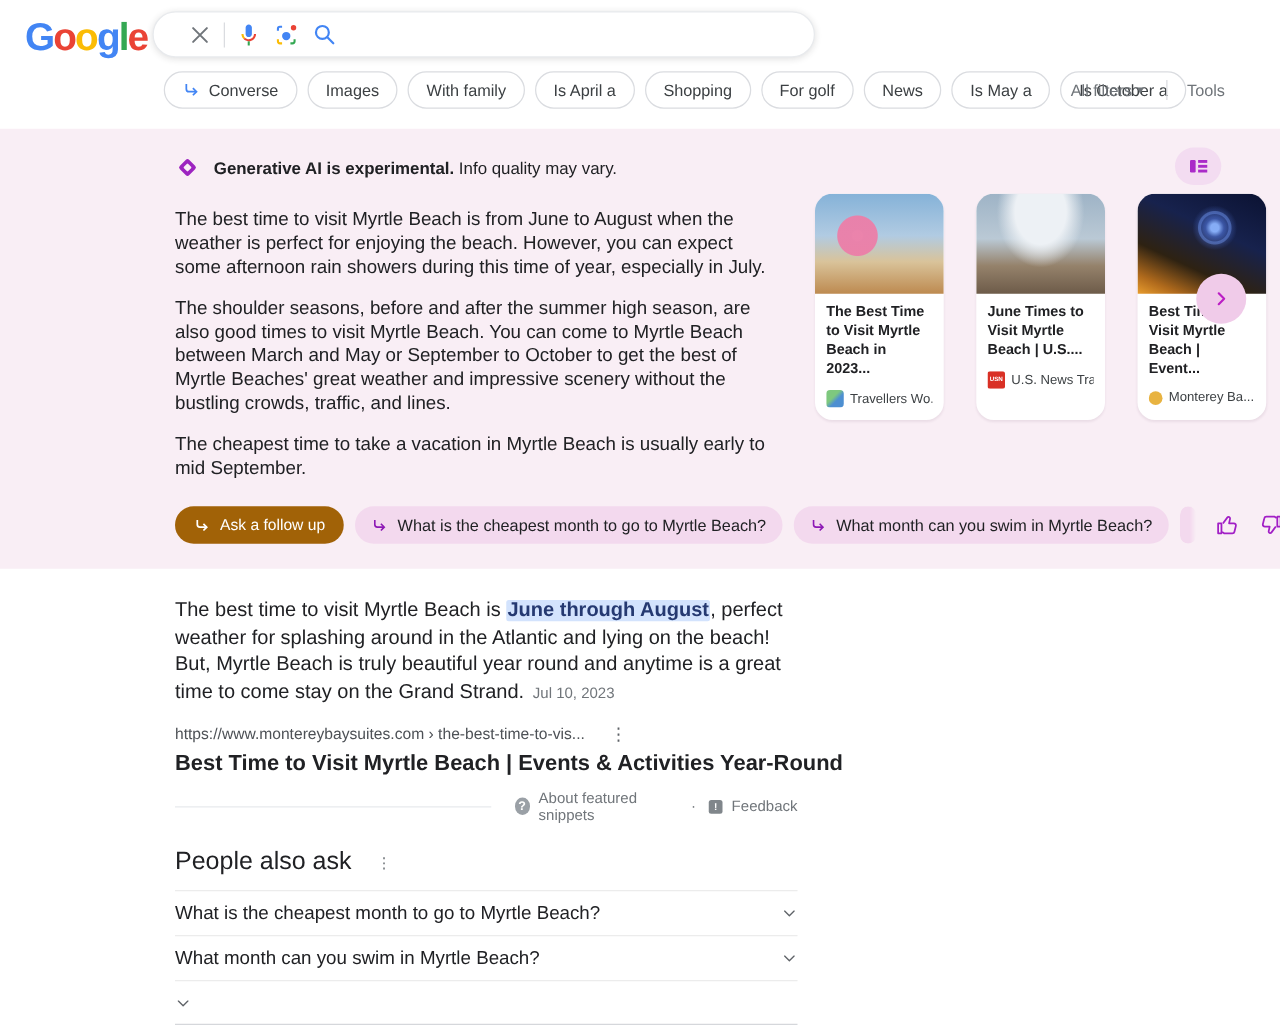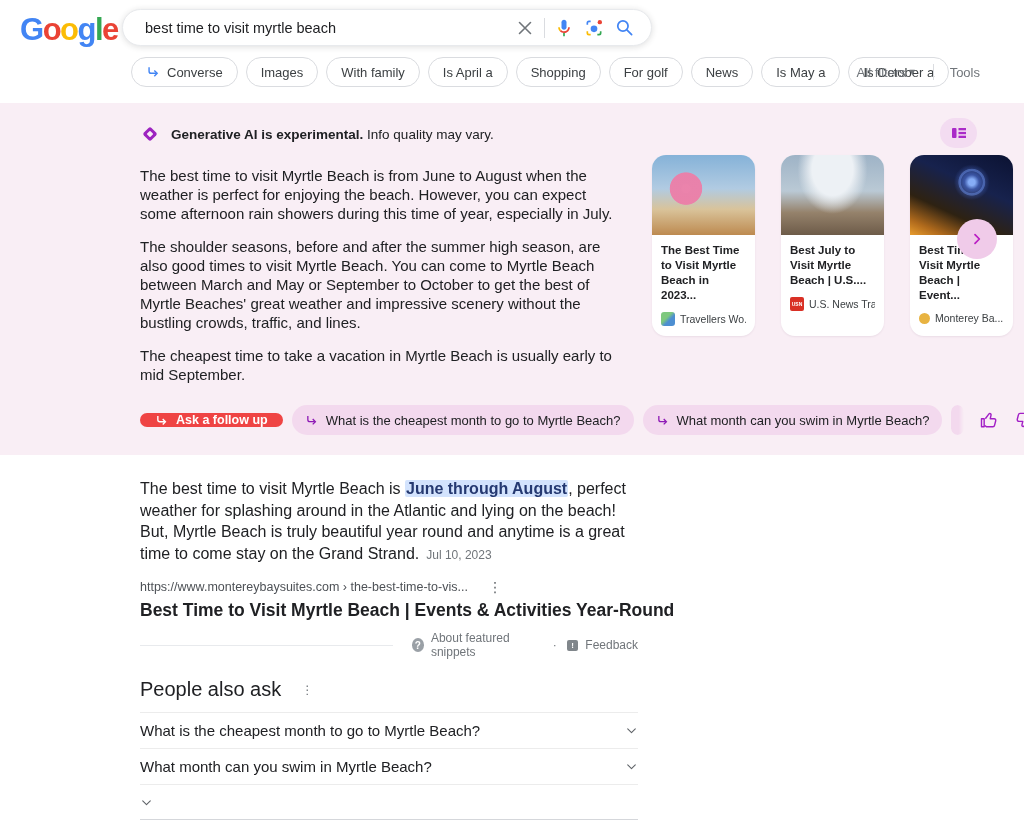--- a/index.html
+++ b/index.html
@@ -58,21 +58,21 @@
   .card-src { margin-top:9px; display:flex; align-items:center; gap:5px; font-size:10.5px; color:#3c4043; white-space:nowrap; overflow:hidden; }
   .fav { width:14px; height:14px; flex:0 0 auto; display:flex; align-items:center; justify-content:center; }
   .fav1 { border-radius:3px; background:linear-gradient(135deg,#7ec87e 0 40%,#4d8fd1 60% 100%); }
   .fav2 { border-radius:2px; background:#d93025; color:#fff; font-size:5px; font-weight:700; }
   .fav3 { border-radius:50%; width:11px; height:11px; background:#e8b341; }
 
   .chev-btn { position:absolute; left:957px; top:116px; width:40px; height:40px; border-radius:50%;
     background:#f0cbe9; display:flex; align-items:center; justify-content:center; cursor:pointer; }
 
   .follow { position:absolute; left:140px; top:302px; display:flex; align-items:center; gap:9px; width:860px; }
-  .btn-follow { height:14px; border-radius:16px; background:#ef4444; color:#fff; font-size:12.5px; font-weight:700;
+  .btn-follow { height:30px; border-radius:16px; background:#a16207; color:#fff; font-size:12.5px; font-weight:400;
     display:flex; align-items:center; gap:8px; padding:0 15px; border:none; cursor:pointer; white-space:nowrap; }
   .fchip { height:30px; border-radius:16px; background:#f3d9ee; color:#202124; font-size:13px;
     display:flex; align-items:center; gap:8px; padding:0 13px; cursor:pointer; white-space:nowrap; }
   .fchip.cut { max-width:95px; overflow:hidden; padding-right:0;
     -webkit-mask-image:linear-gradient(90deg,#000 62%,transparent 98%); mask-image:linear-gradient(90deg,#000 62%,transparent 98%); }
   .thumb { width:26px; height:26px; display:flex; align-items:center; justify-content:center; cursor:pointer; margin-left:6px; }
   .thumb.down svg { transform:rotate(180deg); }
 
   
   .snippet { position:absolute; left:140px; top:478px; width:502px; font-size:16px; line-height:21.5px; color:#202124; }
@@ -104,21 +104,20 @@
 </head>
 <body>
 
 <div class="page">
 
   <div class="logo">
     <span class="lg0">G</span><span class="lg1">o</span><span class="lg2">o</span><span class="lg3">g</span><span class="lg4">l</span><span class="lg5">e</span>
   </div>
 
   <div class="searchbar">
-    <span class="query">best time to visit myrtle beach</span>
     <span class="sb-ic">
       <svg width="16" height="16" viewBox="0 0 16 16">
           <path d="M2.5 2.5 L13.5 13.5 M13.5 2.5 L2.5 13.5" stroke="#70757a" stroke-width="1.6" stroke-linecap="round"></path>
         </svg>
     </span>
     <span class="sb-div"></span>
     <span class="sb-ic">
       <svg width="20" height="20" viewBox="0 0 24 24">
         <path fill="#4285f4" d="M12 14c1.66 0 3-1.34 3-3V5c0-1.66-1.34-3-3-3S9 3.34 9 5v6c0 1.66 1.34 3 3 3z"></path>
         <path fill="#34a853" d="M11 18h2v4h-2z"></path>
@@ -220,21 +219,21 @@
           <div class="card-title">The Best Time to Visit Myrtle Beach in 2023...</div>
           <div class="card-src">
             <span class="fav fav1"></span>
             <span>Travellers Wo...</span>
           </div>
         </div>
       </div>
       <div class="card">
         <div class="card-img ci2"></div>
         <div class="card-body">
-          <div class="card-title">Best July to Visit Myrtle Beach | U.S....</div>
+          <div class="card-title">June Times to Visit Myrtle Beach | U.S....</div>
           <div class="card-src">
             <span class="fav fav2">USN</span>
             <span>U.S. News Tra...</span>
           </div>
         </div>
       </div>
       <div class="card">
         <div class="card-img ci3"></div>
         <div class="card-body">
           <div class="card-title">Best Time to Visit Myrtle Beach | Event...</div>

